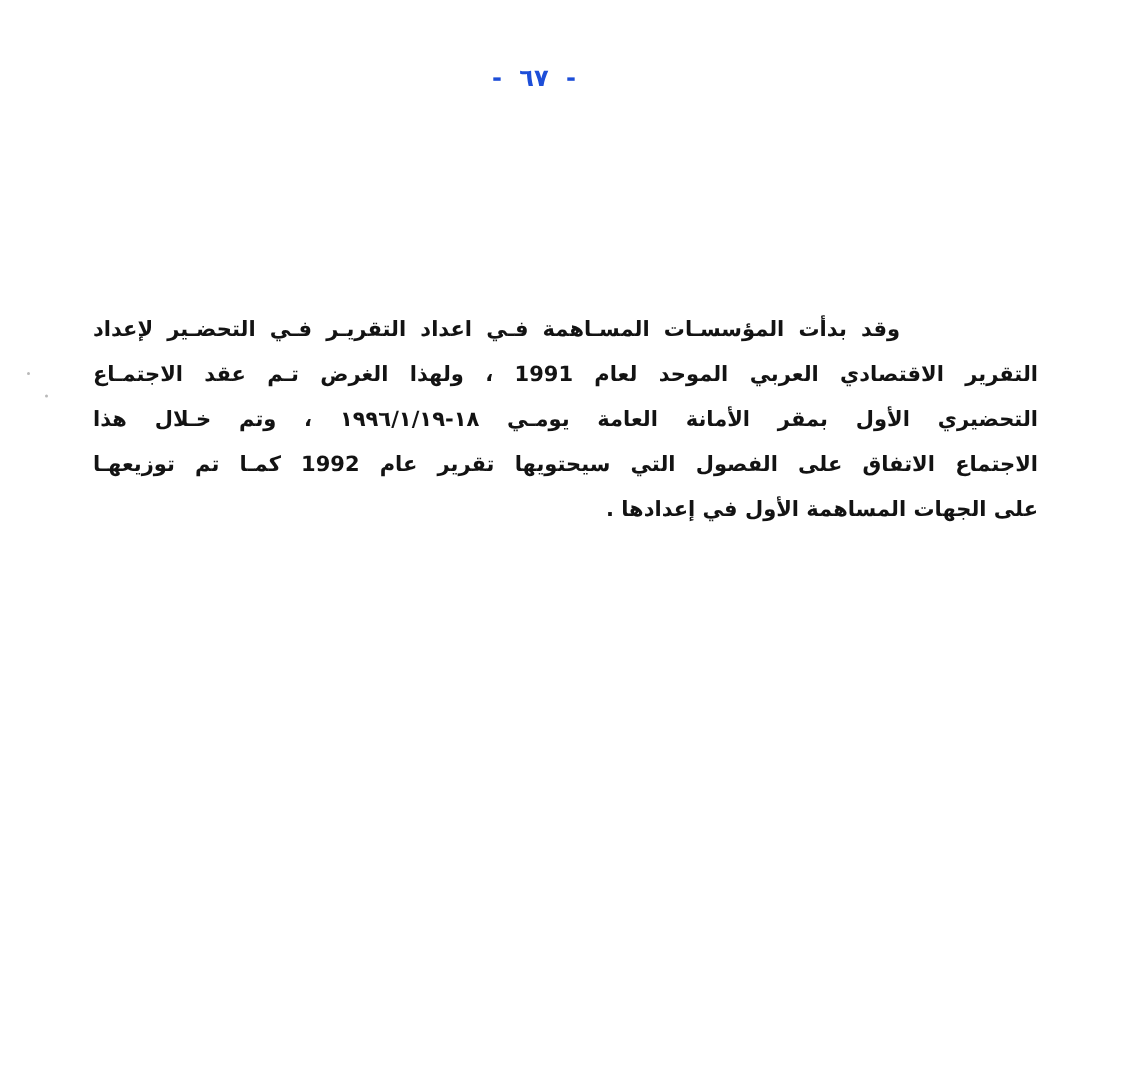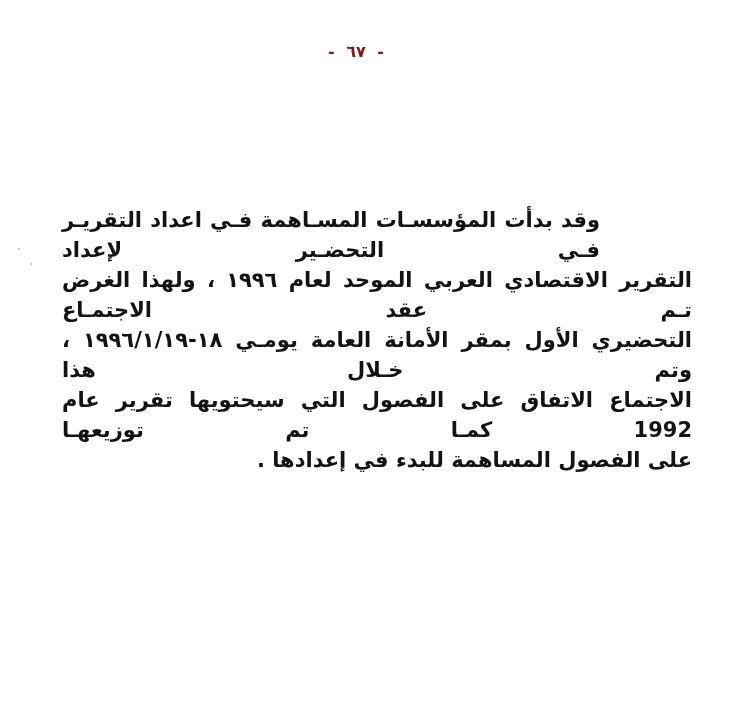--- a/index.html
+++ b/index.html
@@ -24,29 +24,29 @@
     position: absolute;
     top: 42px;
     left: 0;
     width: 712px;            
     text-align: center;
     direction: rtl;
     font-size: 16px;
     font-weight: 700;
     letter-spacing: 1px;
     word-spacing: 6px;
-    color: #7f1d1d;
+    color: #1d4ed8;
   }
   .paragraph {
     position: absolute;
     top: 205px;
     right: 58px;
     width: 630px;
     direction: rtl;
-    font-size: 21px;
+    font-size: 14px;
     line-height: 30px;
     font-weight: 600;
     color: #131313;
   }
   .pline {
     text-align: justify;
     text-align-last: justify;
     white-space: normal;
   }
   .pline.first {
@@ -67,22 +67,22 @@
 </style>
 </head>
 <body>
 
 <div class="page">
 
   <div class="page-number">- ٦٧ -</div>
 
   <div class="paragraph">
     <div class="pline first">وقد بدأت  المؤسسـات المسـاهمة فـي اعداد التقريـر فـي التحضـير لإعداد</div>
-    <div class="pline">التقرير الاقتصادي العربي الموحد لعام ١٩٩٦ ، ولهذا الغرض تـم عقد الاجتمـاع</div>
+    <div class="pline">التقرير الاقتصادي العربي الموحد لعام 1991 ، ولهذا الغرض تـم عقد الاجتمـاع</div>
     <div class="pline">التحضيري الأول بمقر الأمانة العامة يومـي ‭١٩٩٦/١/١٩-١٨‬ ، وتم خـلال هذا</div>
     <div class="pline">الاجتماع الاتفاق على الفصول التي سيحتويها تقرير عام 1992  كمـا تم توزيعهـا</div>
-    <div class="pline last">على الفصول المساهمة للبدء في إعدادها .</div>
+    <div class="pline last">على الجهات المساهمة الأول في إعدادها .</div>
   </div>
 
   <span class="speck s1"></span>
   <span class="speck s2"></span>
 
 </div>
 
 </body></html>

